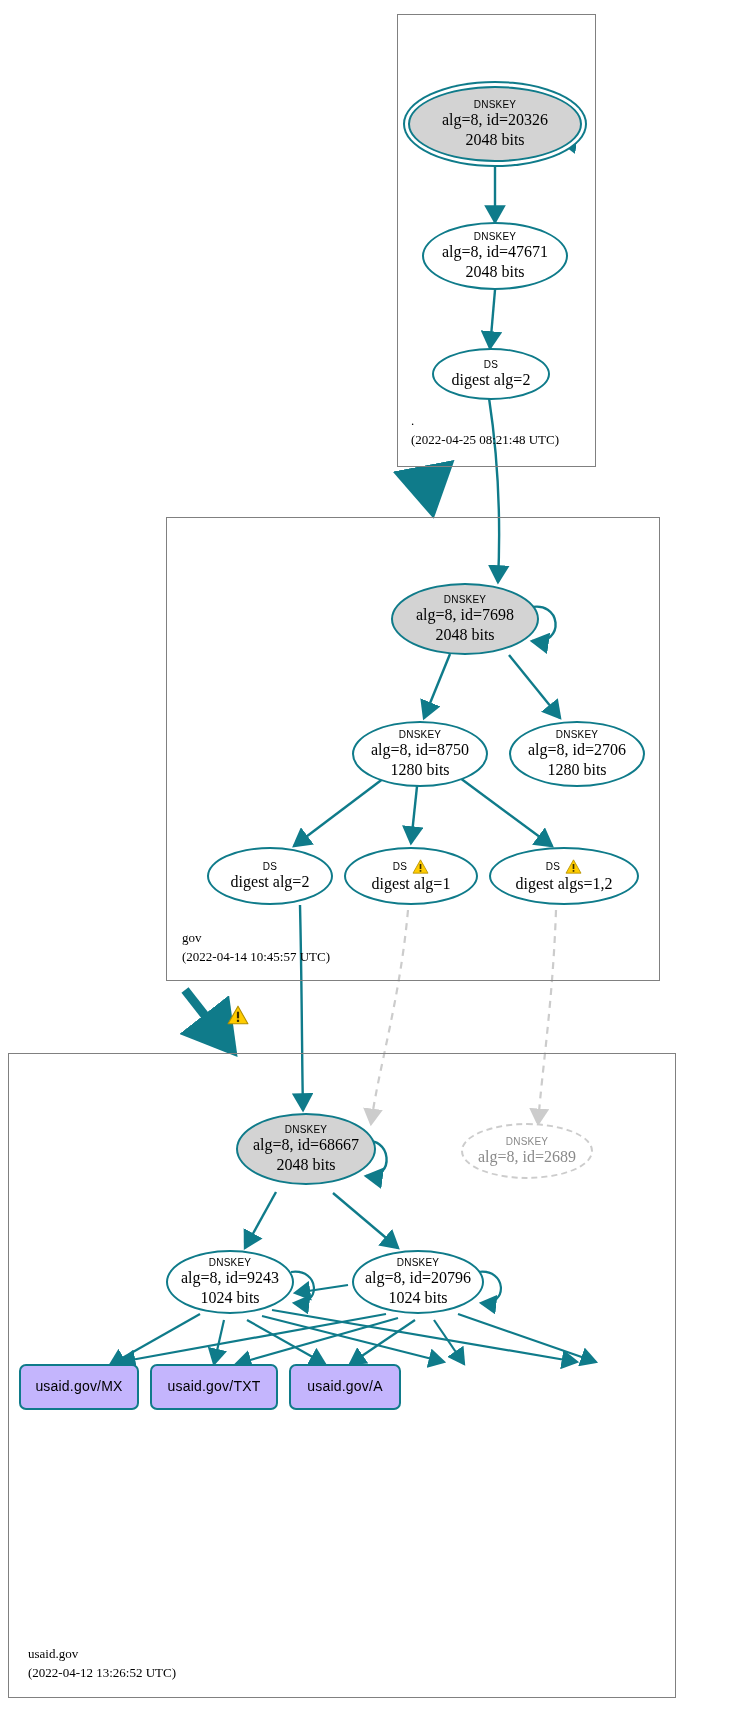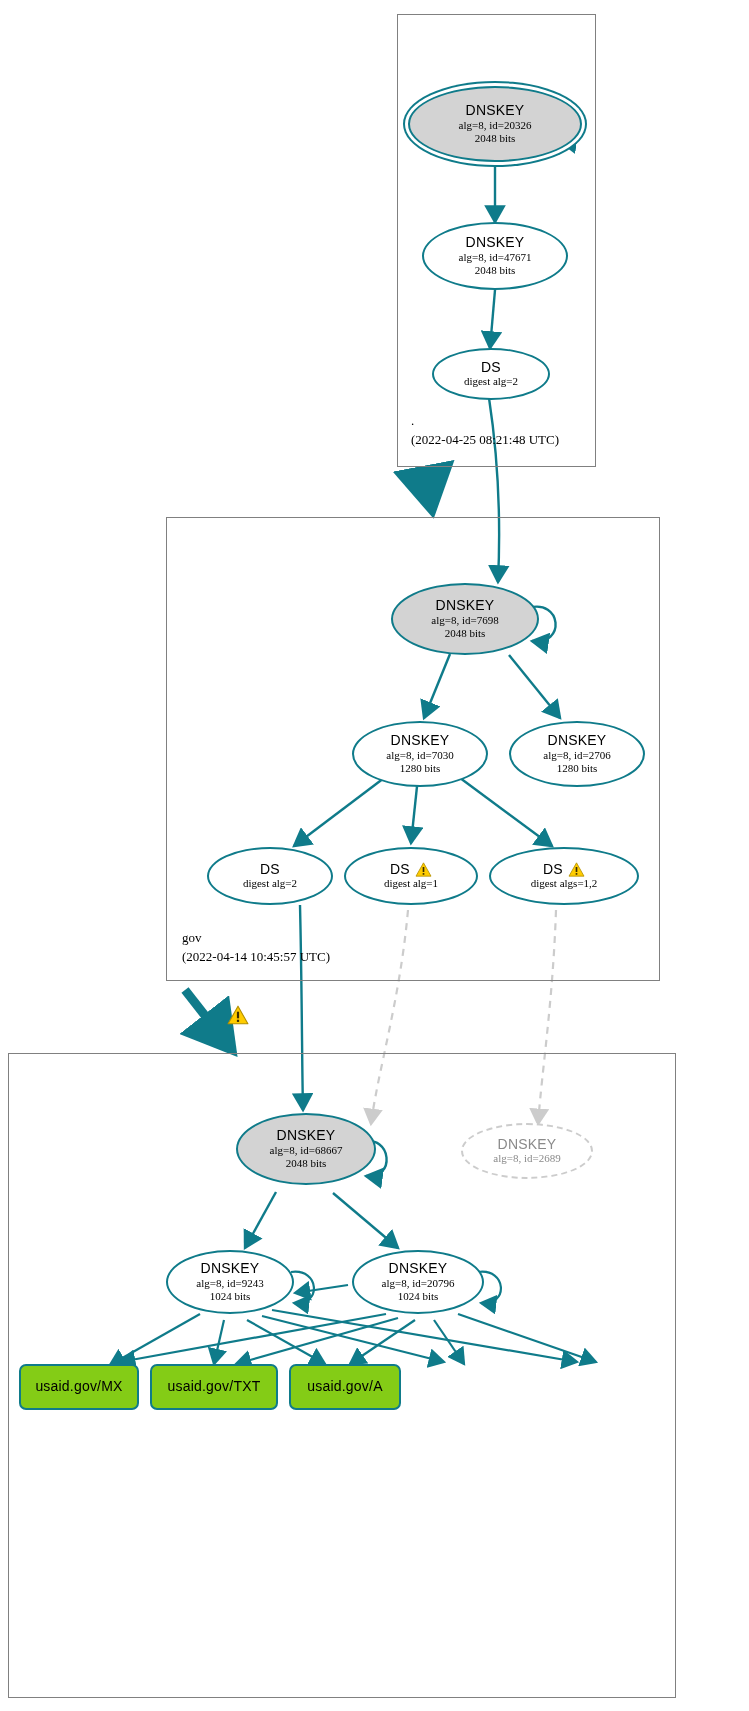--- a/index.html
+++ b/index.html
@@ -55,31 +55,31 @@
   .ellipse.dashed {
     border: 2px dashed #cccccc;
     background: #ffffff;
   }
   .ellipse.double {
     box-shadow: 0 0 0 3px #ffffff, 0 0 0 5px #0f7b8a;
   }
   .rect {
     border: 2px solid #0f7b8a;
     border-radius: 7px;
-    background: #84cc16;
+    background: #c4b5fd;
   }
   .n-title {
     font-family: "Liberation Sans", sans-serif;
-    font-size: 14px;
+    font-size: 10px;
     line-height: 1.12;
     letter-spacing: .2px;
   }
   .n-sub {
     font-family: "Liberation Serif", serif;
-    font-size: 11px;
+    font-size: 16px;
     line-height: 1.2;
     white-space: nowrap;
     text-align: center;
   }
   .ellipse.dashed .n-title,
   .ellipse.dashed .n-sub { color: #8a8a8a; }
   .rect .n-title { font-size: 14px; }
 
   .title-row {
     display: flex;
@@ -229,21 +229,21 @@
   </div>
 
   <div class="node ellipse filled" style="left:391px; top:583px; width:148px; height:72px;">
     <div class="n-title">DNSKEY</div>
     <div class="n-sub">alg=8, id=7698</div>
     <div class="n-sub">2048 bits</div>
   </div>
 
   <div class="node ellipse" style="left:352px; top:721px; width:136px; height:66px;">
     <div class="n-title">DNSKEY</div>
-    <div class="n-sub">alg=8, id=7030</div>
+    <div class="n-sub">alg=8, id=8750</div>
     <div class="n-sub">1280 bits</div>
   </div>
 
   <div class="node ellipse" style="left:509px; top:721px; width:136px; height:66px;">
     <div class="n-title">DNSKEY</div>
     <div class="n-sub">alg=8, id=2706</div>
     <div class="n-sub">1280 bits</div>
   </div>
 
   <div class="node ellipse" style="left:207px; top:847px; width:126px; height:58px;">
@@ -283,20 +283,24 @@
 
   <div class="standalone-warn" style="left:227px; top:1005px;">
     <svg viewBox="0 0 20 18" width="22" height="20">
       <path d="M10 1 L19 17 L1 17 Z" fill="#ffcc00" stroke="#b38f00" stroke-width="1" stroke-linejoin="round"></path>
       <rect x="9" y="6" width="2" height="6" fill="#3a2e00"></rect>
       <rect x="9" y="13.3" width="2" height="2" fill="#3a2e00"></rect>
     </svg>
   </div>
 
   <div class="zone-box" style="left:8px; top:1053px; width:668px; height:645px;"></div>
+  <div class="zone-label" style="left:28px; top:1645px;">
+    <span class="zone-name">usaid.gov</span>
+    <span class="zone-time">(2022-04-12 13:26:52 UTC)</span>
+  </div>
 
   <div class="node ellipse filled" style="left:236px; top:1113px; width:140px; height:72px;">
     <div class="n-title">DNSKEY</div>
     <div class="n-sub">alg=8, id=68667</div>
     <div class="n-sub">2048 bits</div>
   </div>
 
   <div class="node ellipse dashed" style="left:461px; top:1123px; width:132px; height:56px;">
     <div class="n-title">DNSKEY</div>
     <div class="n-sub">alg=8, id=2689</div>

